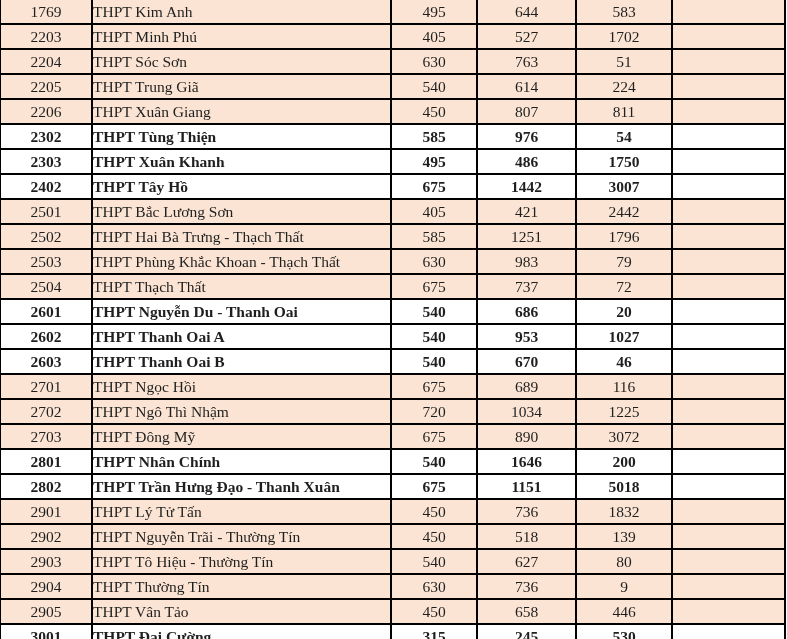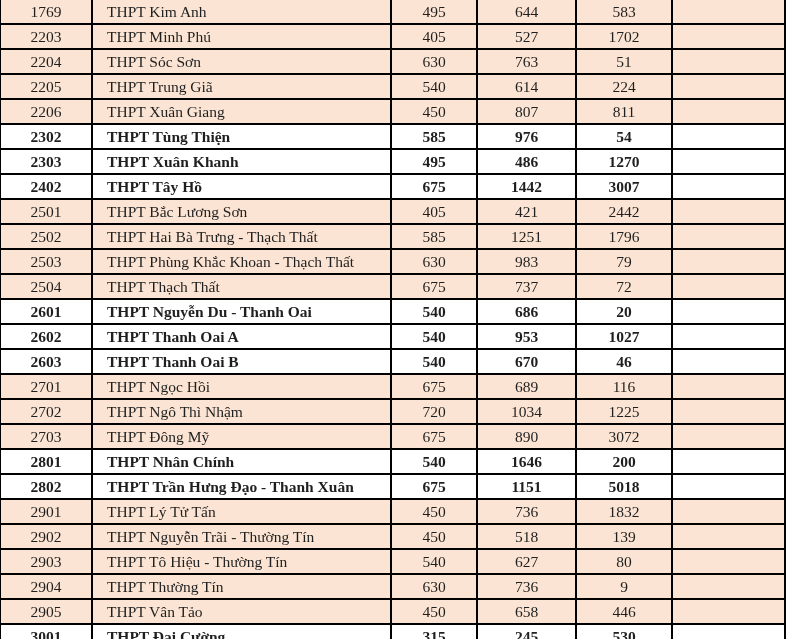--- a/index.html
+++ b/index.html
@@ -31,21 +31,21 @@
     color: var(--text-color, #1f1f1f);
     text-align: center;
     vertical-align: middle;
     white-space: nowrap;
     overflow: hidden;
     height: 23px;
     line-height: 1;
   }
   table.school-table td.name-cell {
     text-align: left;
-    padding-left: 14px;
+    padding-left: 0;
   }
   tr.shade-peach td { background: var(--peach, #fbe5d6); }
   tr.shade-white td { background: var(--white, #ffffff); font-weight: bold; }
 </style>
 </head>
 <body style="background: rgb(255, 255, 255);">
 
 <table class="school-table">
   <colgroup>
     <col style="width: 92px;">
@@ -102,21 +102,21 @@
     <td class="num-cell">585</td>
     <td class="num-cell">976</td>
     <td class="num-cell">54</td>
     <td class="empty-cell"></td>
   </tr>
       <tr class="shade-white">
     <td class="code-cell">2303</td>
     <td class="name-cell">THPT Xuân Khanh</td>
     <td class="num-cell">495</td>
     <td class="num-cell">486</td>
-    <td class="num-cell">1270</td>
+    <td class="num-cell">1750</td>
     <td class="empty-cell"></td>
   </tr>
       <tr class="shade-white">
     <td class="code-cell">2402</td>
     <td class="name-cell">THPT Tây Hồ</td>
     <td class="num-cell">675</td>
     <td class="num-cell">1442</td>
     <td class="num-cell">3007</td>
     <td class="empty-cell"></td>
   </tr>

